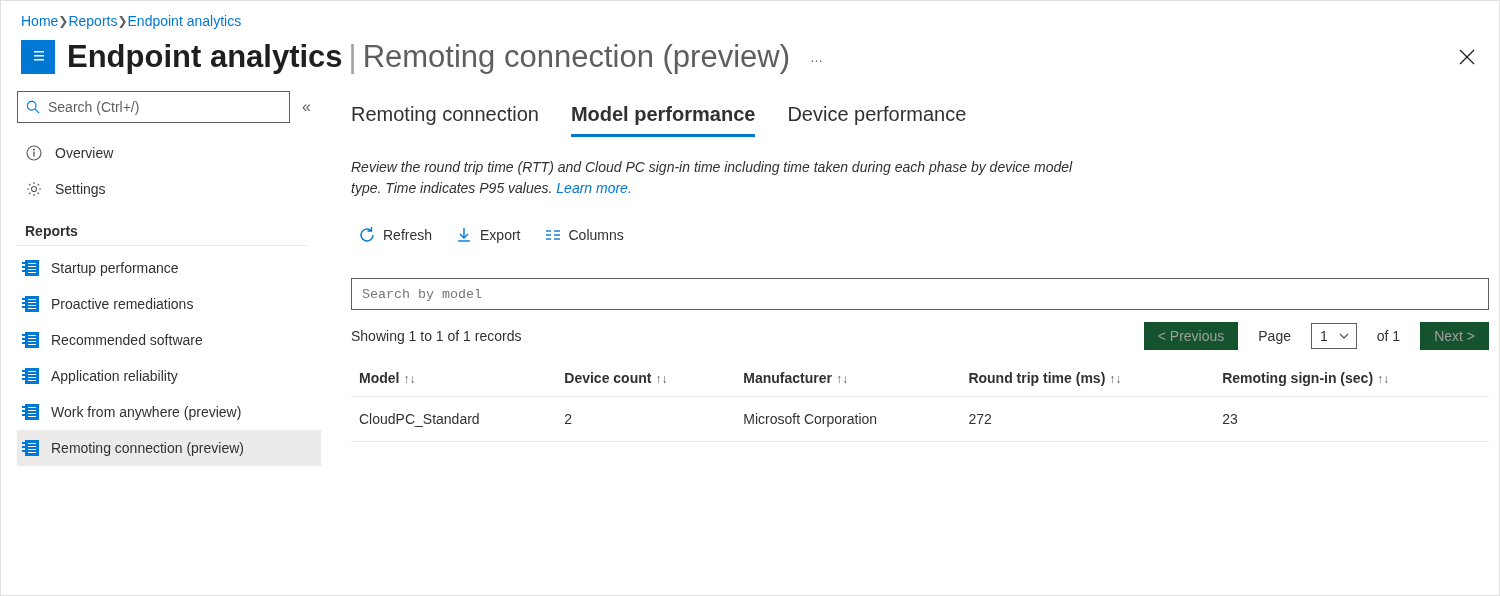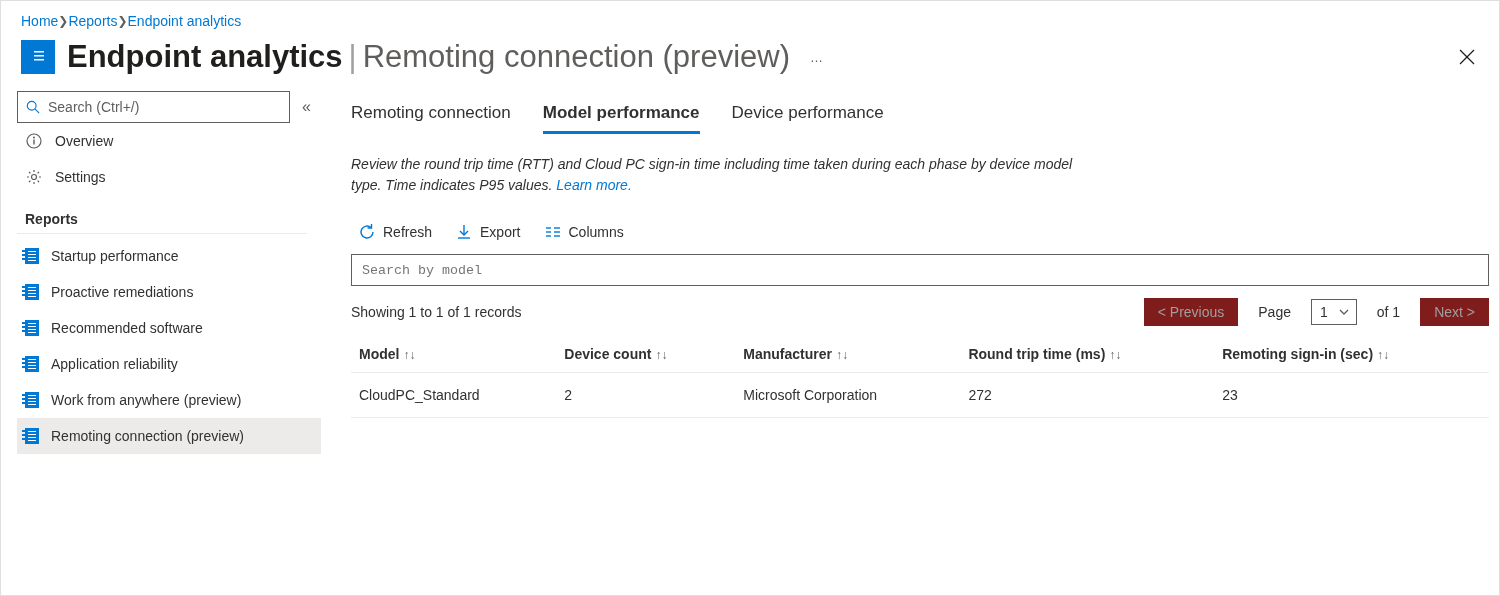--- a/index.html
+++ b/index.html
@@ -17,51 +17,51 @@
   .page-header h1 .thin { font-weight: 400; color: #605e5c; }
   .page-header h1 .sep-bar { color: #a19f9d; margin: 0 6px; font-weight:300;}
   .page-header .more { margin-left: 20px; color:#605e5c; cursor:pointer; letter-spacing:2px; font-size:13px;}
   .page-header .close-btn { margin-left: auto; width: 24px; height:24px; display:flex; align-items:center; justify-content:center; cursor:pointer; color:#201f1e;}
 
   
   .layout { display: flex; }
 
   
   .sidebar { width: 320px; flex-shrink: 0; padding: 0 0px 0 16px; }
-  .search-row { display:flex; align-items:center; gap:12px; padding-right:10px; text-align:right;}
+  .search-row { display:flex; align-items:center; gap:12px; padding-right:10px; margin-bottom:12px;text-align:right;}
   .search-box { flex:1; display:flex; align-items:center; border:1px solid #605e5c; height:32px; padding:0 8px; gap:8px; color:#605e5c; cursor:text;}
   .collapse-btn { color:#605e5c; cursor:pointer; font-size:16px;}
 
   .nav-item { display:flex; align-items:center; gap:12px; height:36px; padding:0 8px; cursor:pointer; color:#323130; }
   .nav-item.active { background:#edebe9; }
   .nav-icon { width:18px; height:18px; display:flex; align-items:center; justify-content:center; color:#605e5c; flex-shrink:0;}
   .report-icon { width:14px; height:16px; background:#0078d4; position:relative; flex-shrink:0;}
   .report-icon::before { content:""; position:absolute; left:-3px; top:2px; width:3px; height:2px; background:#0078d4; box-shadow: 0 4px 0 #0078d4, 0 8px 0 #0078d4;}
   .report-icon::after { content:""; position:absolute; left:3px; top:3px; width:8px; height:1px; background:#fff; box-shadow: 0 3px 0 #fff, 0 6px 0 #fff, 0 9px 0 #fff;}
 
   .section-label { font-weight:600; padding: 16px 8px 6px; border-bottom:1px solid #edebe9; margin-right:14px; margin-bottom:4px;}
 
   
   .main { flex:1; padding: 0 10px 0 30px; }
   .tabs { display:flex; gap:32px; border-bottom: none; margin-bottom: 20px; margin-top: 4px;}
-  .tab { padding: 8px 0; cursor:pointer; color:#323130; font-size:17px;}
+  .tab { padding: 8px 0; cursor:pointer; color:#323130; font-size:20px;}
   .tab.active { font-weight:600; border-bottom: 3px solid #0078d4; }
 
   .description { max-width: 740px; color:#323130; line-height:1.5; margin-bottom: 28px; font-style: italic;}
   .description a { color:#0078d4; text-decoration:none; cursor:pointer;}
 
-  .toolbar { display:flex; gap:24px; margin-bottom:14px; padding-left:8px;}
+  .toolbar { display:flex; gap:24px; margin-bottom:35px; padding-left:8px;}
   .tool-btn { display:flex; align-items:center; gap:8px; cursor:pointer; color:#323130;}
   .tool-btn .ticon { color:#0078d4; display:inline-flex;}
 
   .model-search { width:100%; border:1px solid #605e5c; height:32px; padding:0 10px; color:#605e5c; margin-bottom:12px;font-family:Liberation Mono, monospace;}
 
   .pager-row { display:flex; align-items:center; margin-bottom:10px; gap:20px;}
   .record-count { flex:1; color:#323130;}
-  .pg-btn { padding: 6px 14px; background:#7f1d1d; color:#a19f9d; cursor:default; }
+  .pg-btn { padding: 6px 14px; background:#14532d; color:#a19f9d; cursor:default; }
   .pg-select { border:1px solid #605e5c; padding:4px 28px 4px 8px; position:relative; cursor:pointer; display:inline-flex; align-items:center; gap:24px;}
   .pg-select .chev { position:absolute; right:6px; top:6px;}
 
   table { width:100%; border-collapse:collapse; }
   th { text-align:left; font-weight:600; padding:10px 8px; border-bottom:1px solid #edebe9; cursor:pointer;}
   th .sort { color:#605e5c; font-size:12px; margin-left:4px;}
   td { padding:14px 8px; border-bottom:1px solid #edebe9;}
 </style>
 </head>
 <body>

